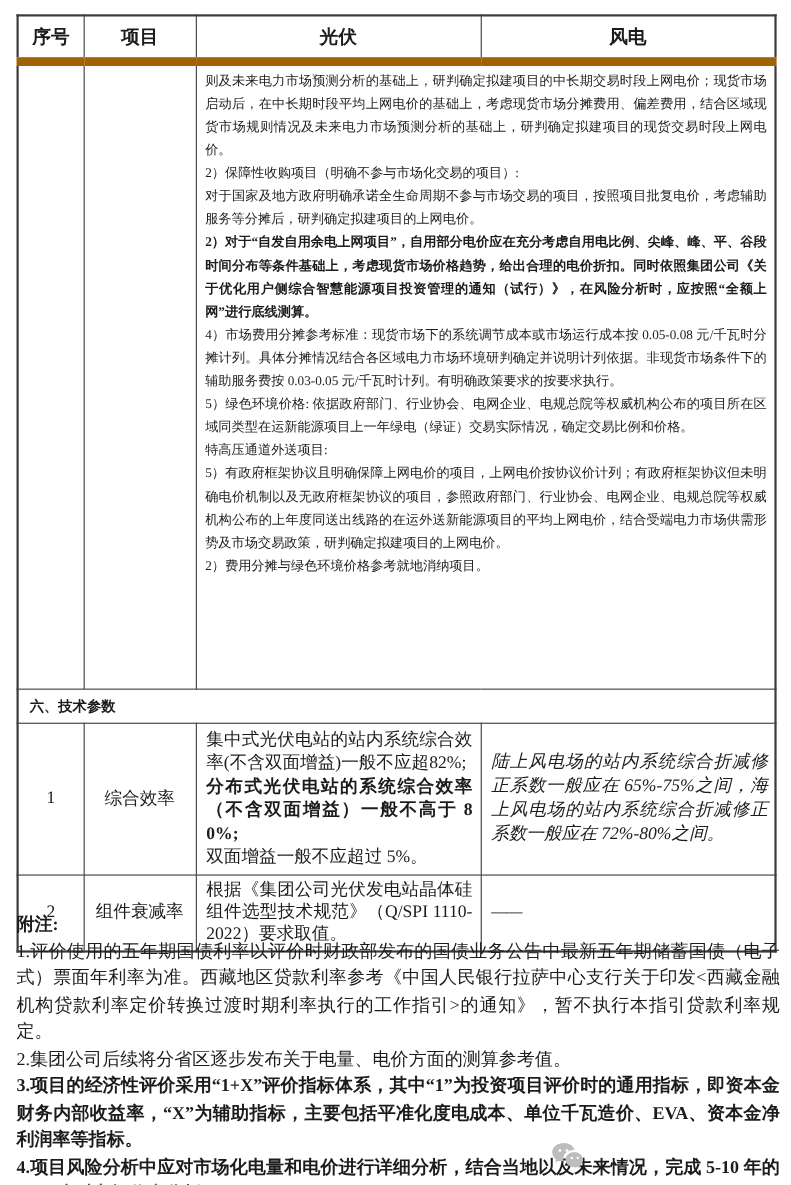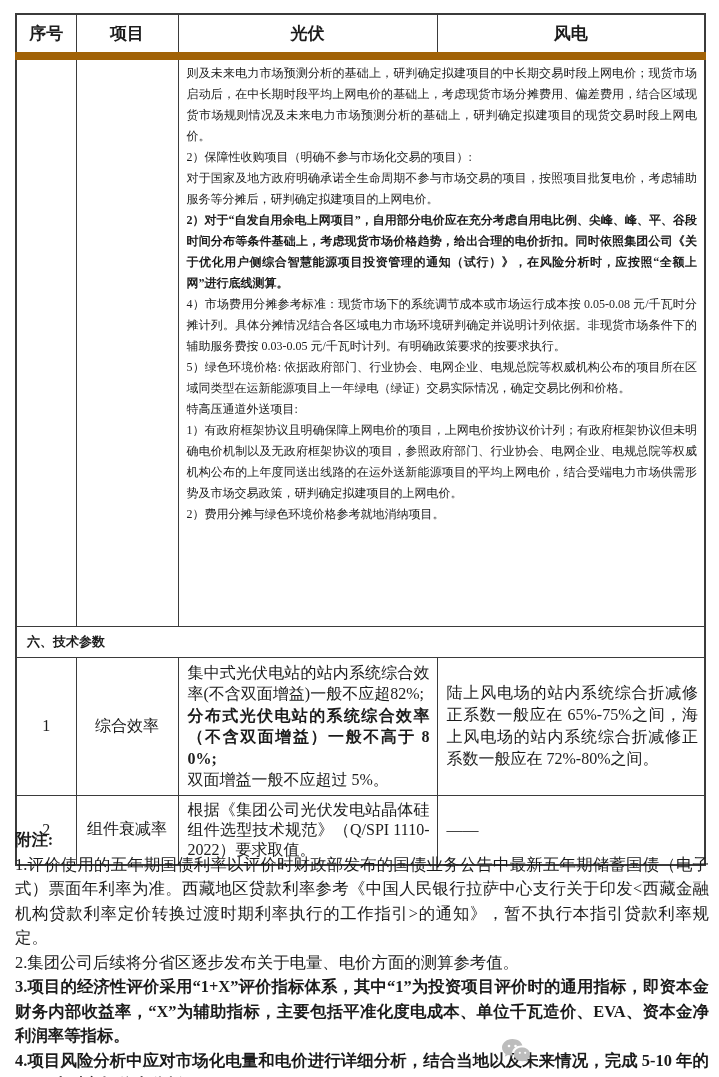--- a/index.html
+++ b/index.html
@@ -66,20 +66,21 @@
   }
   td.pv-cell .seg {
     text-align: justify;
     line-height: 21.5px;
     word-break: break-all;
   }
   tr.tech-row-2 td.pv-cell .seg { line-height: 20px; }
   td.wind-cell {
     padding: 4px 6px 4px 9px;
     vertical-align: middle;
+    font-style: italic;
   }
   td.wind-cell .seg {
     text-align: justify;
     line-height: 22px;
     word-break: break-all;
   }
   tr.tech-row-2 td.wind-cell { text-align: left; }
 
   .notes {
     position: absolute;
@@ -129,21 +130,21 @@
       <td class="seq-cell"></td>
       <td class="item-cell"></td>
       <td class="merged-content" colspan="2">
         <div class="para">则及未来电力市场预测分析的基础上，研判确定拟建项目的中长期交易时段上网电价；现货市场启动后，在中长期时段平均上网电价的基础上，考虑现货市场分摊费用、偏差费用，结合区域现货市场规则情况及未来电力市场预测分析的基础上，研判确定拟建项目的现货交易时段上网电价。</div>
         <div class="para">2）保障性收购项目（明确不参与市场化交易的项目）:</div>
         <div class="para">对于国家及地方政府明确承诺全生命周期不参与市场交易的项目，按照项目批复电价，考虑辅助服务等分摊后，研判确定拟建项目的上网电价。</div>
         <div class="para bold">2）对于“自发自用余电上网项目”，自用部分电价应在充分考虑自用电比例、尖峰、峰、平、谷段时间分布等条件基础上，考虑现货市场价格趋势，给出合理的电价折扣。同时依照集团公司《关于优化用户侧综合智慧能源项目投资管理的通知（试行）》，在风险分析时，应按照“全额上网”进行底线测算。</div>
         <div class="para">4）市场费用分摊参考标准：现货市场下的系统调节成本或市场运行成本按 0.05-0.08 元/千瓦时分摊计列。具体分摊情况结合各区域电力市场环境研判确定并说明计列依据。非现货市场条件下的辅助服务费按 0.03-0.05 元/千瓦时计列。有明确政策要求的按要求执行。</div>
         <div class="para">5）绿色环境价格: 依据政府部门、行业协会、电网企业、电规总院等权威机构公布的项目所在区域同类型在运新能源项目上一年绿电（绿证）交易实际情况，确定交易比例和价格。</div>
         <div class="para">特高压通道外送项目:</div>
-        <div class="para">1）有政府框架协议且明确保障上网电价的项目，上网电价按协议价计列；有政府框架协议但未明确电价机制以及无政府框架协议的项目，参照政府部门、行业协会、电网企业、电规总院等权威机构公布的上年度同送出线路的在运外送新能源项目的平均上网电价，结合受端电力市场供需形势及市场交易政策，研判确定拟建项目的上网电价。</div>
+        <div class="para">5）有政府框架协议且明确保障上网电价的项目，上网电价按协议价计列；有政府框架协议但未明确电价机制以及无政府框架协议的项目，参照政府部门、行业协会、电网企业、电规总院等权威机构公布的上年度同送出线路的在运外送新能源项目的平均上网电价，结合受端电力市场供需形势及市场交易政策，研判确定拟建项目的上网电价。</div>
         <div class="para">2）费用分摊与绿色环境价格参考就地消纳项目。</div>
       </td>
     </tr>
     <tr class="section-row">
       <td colspan="4">六、技术参数</td>
     </tr>
     <tr class="tech-row-1">
       <td class="seq-cell">1</td>
       <td class="item-cell">综合效率</td>
       <td class="pv-cell">

